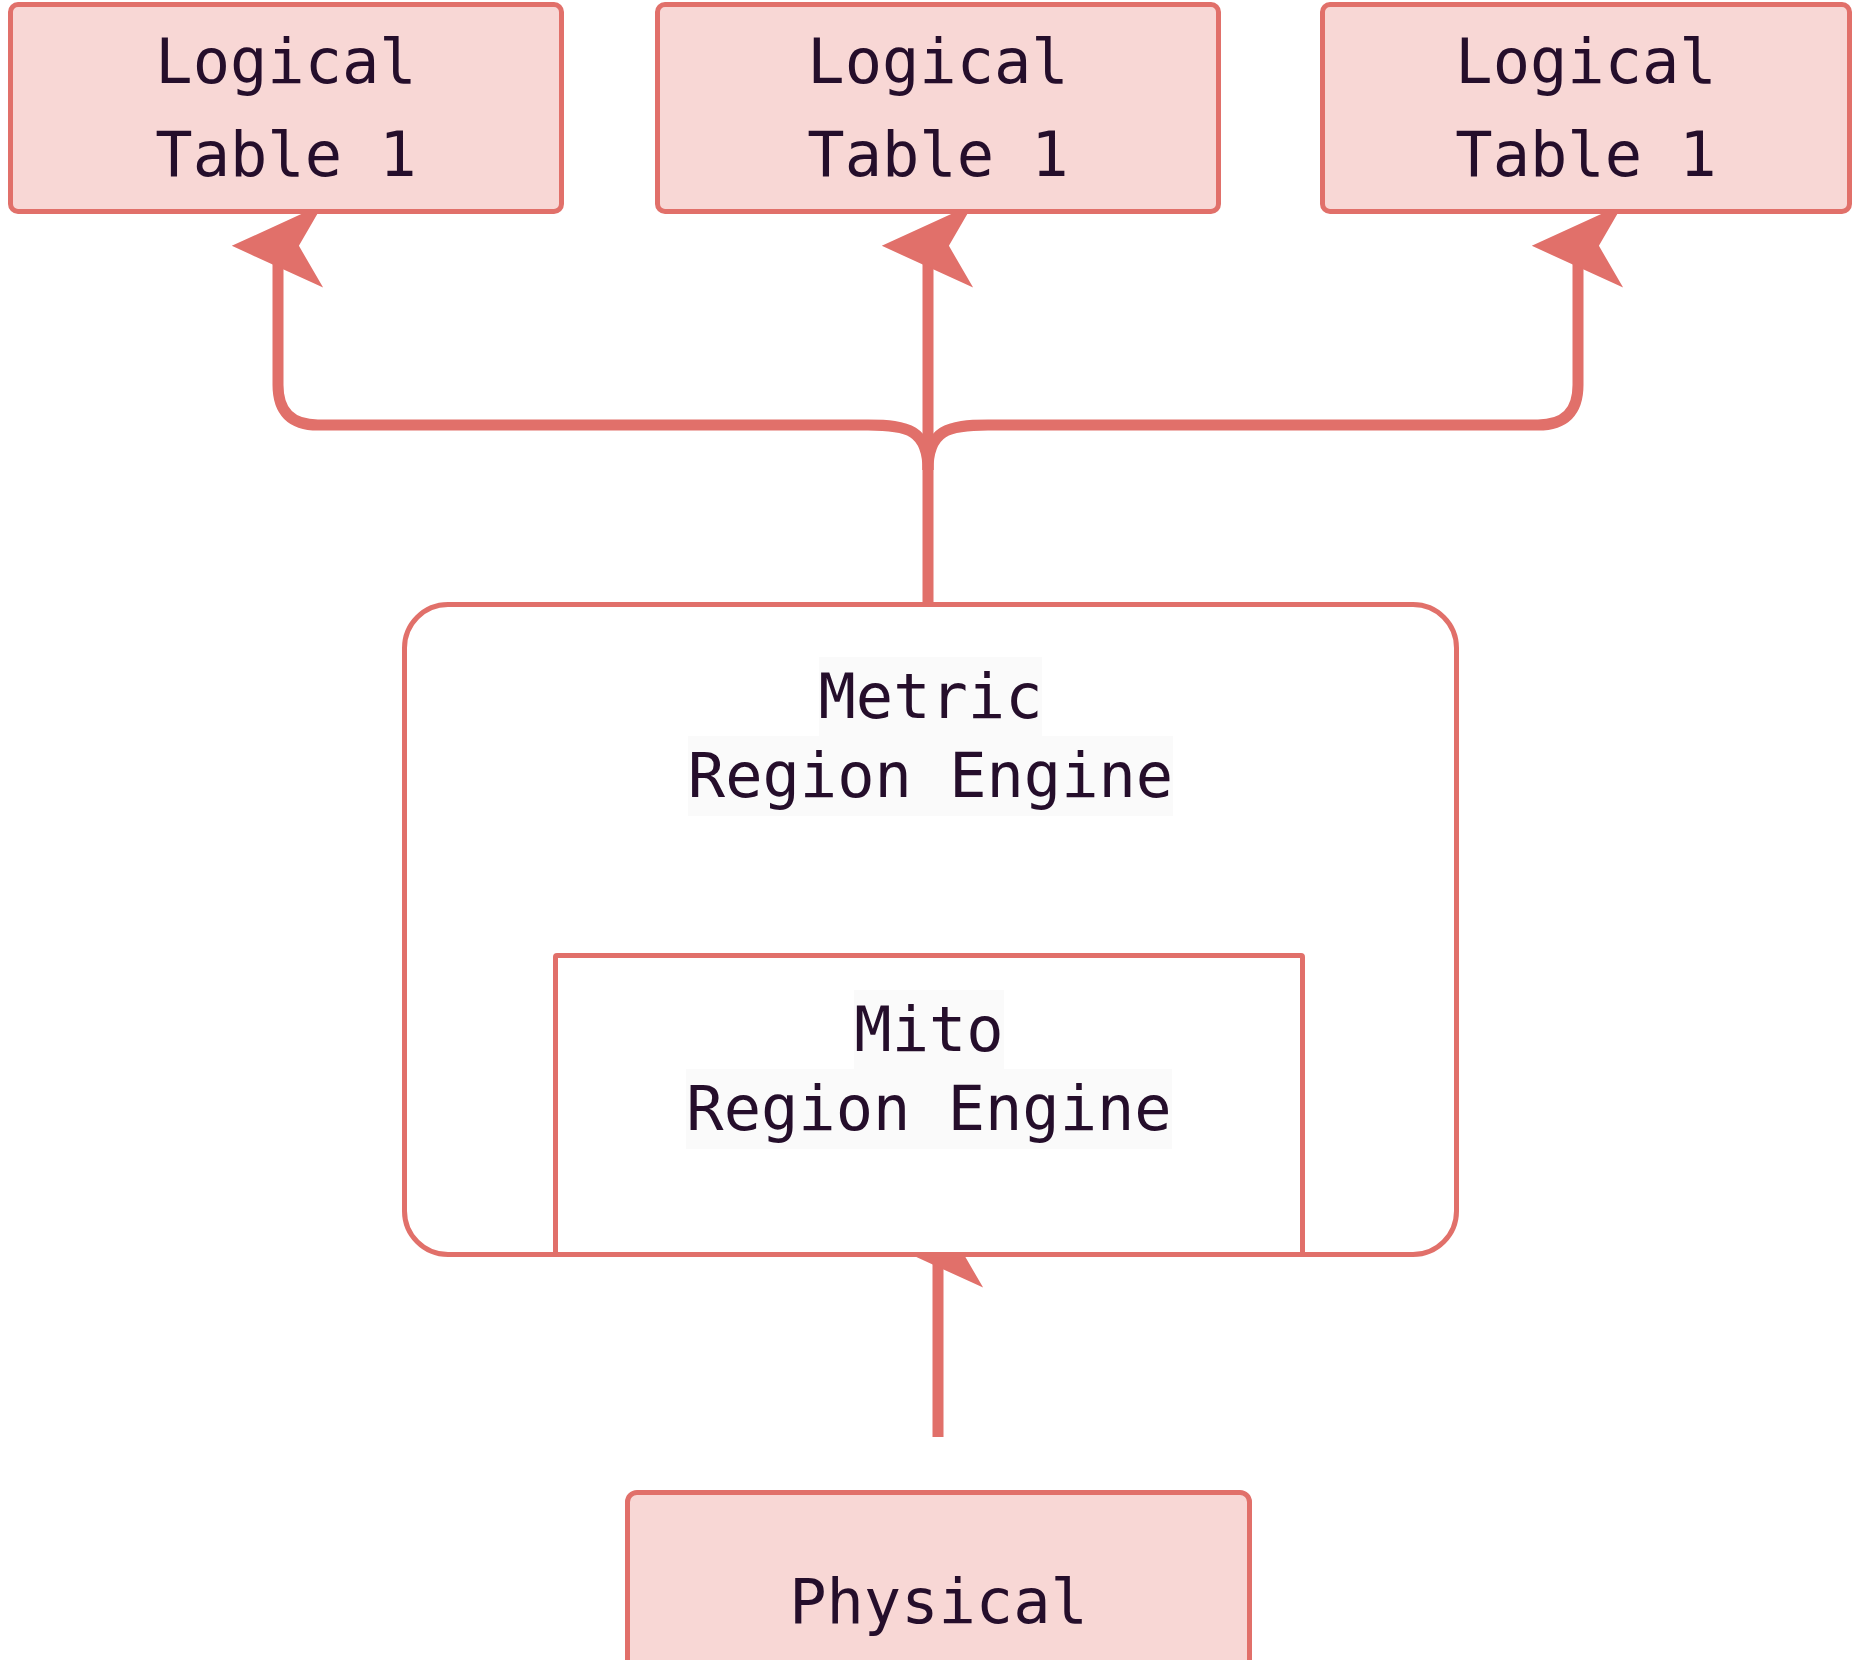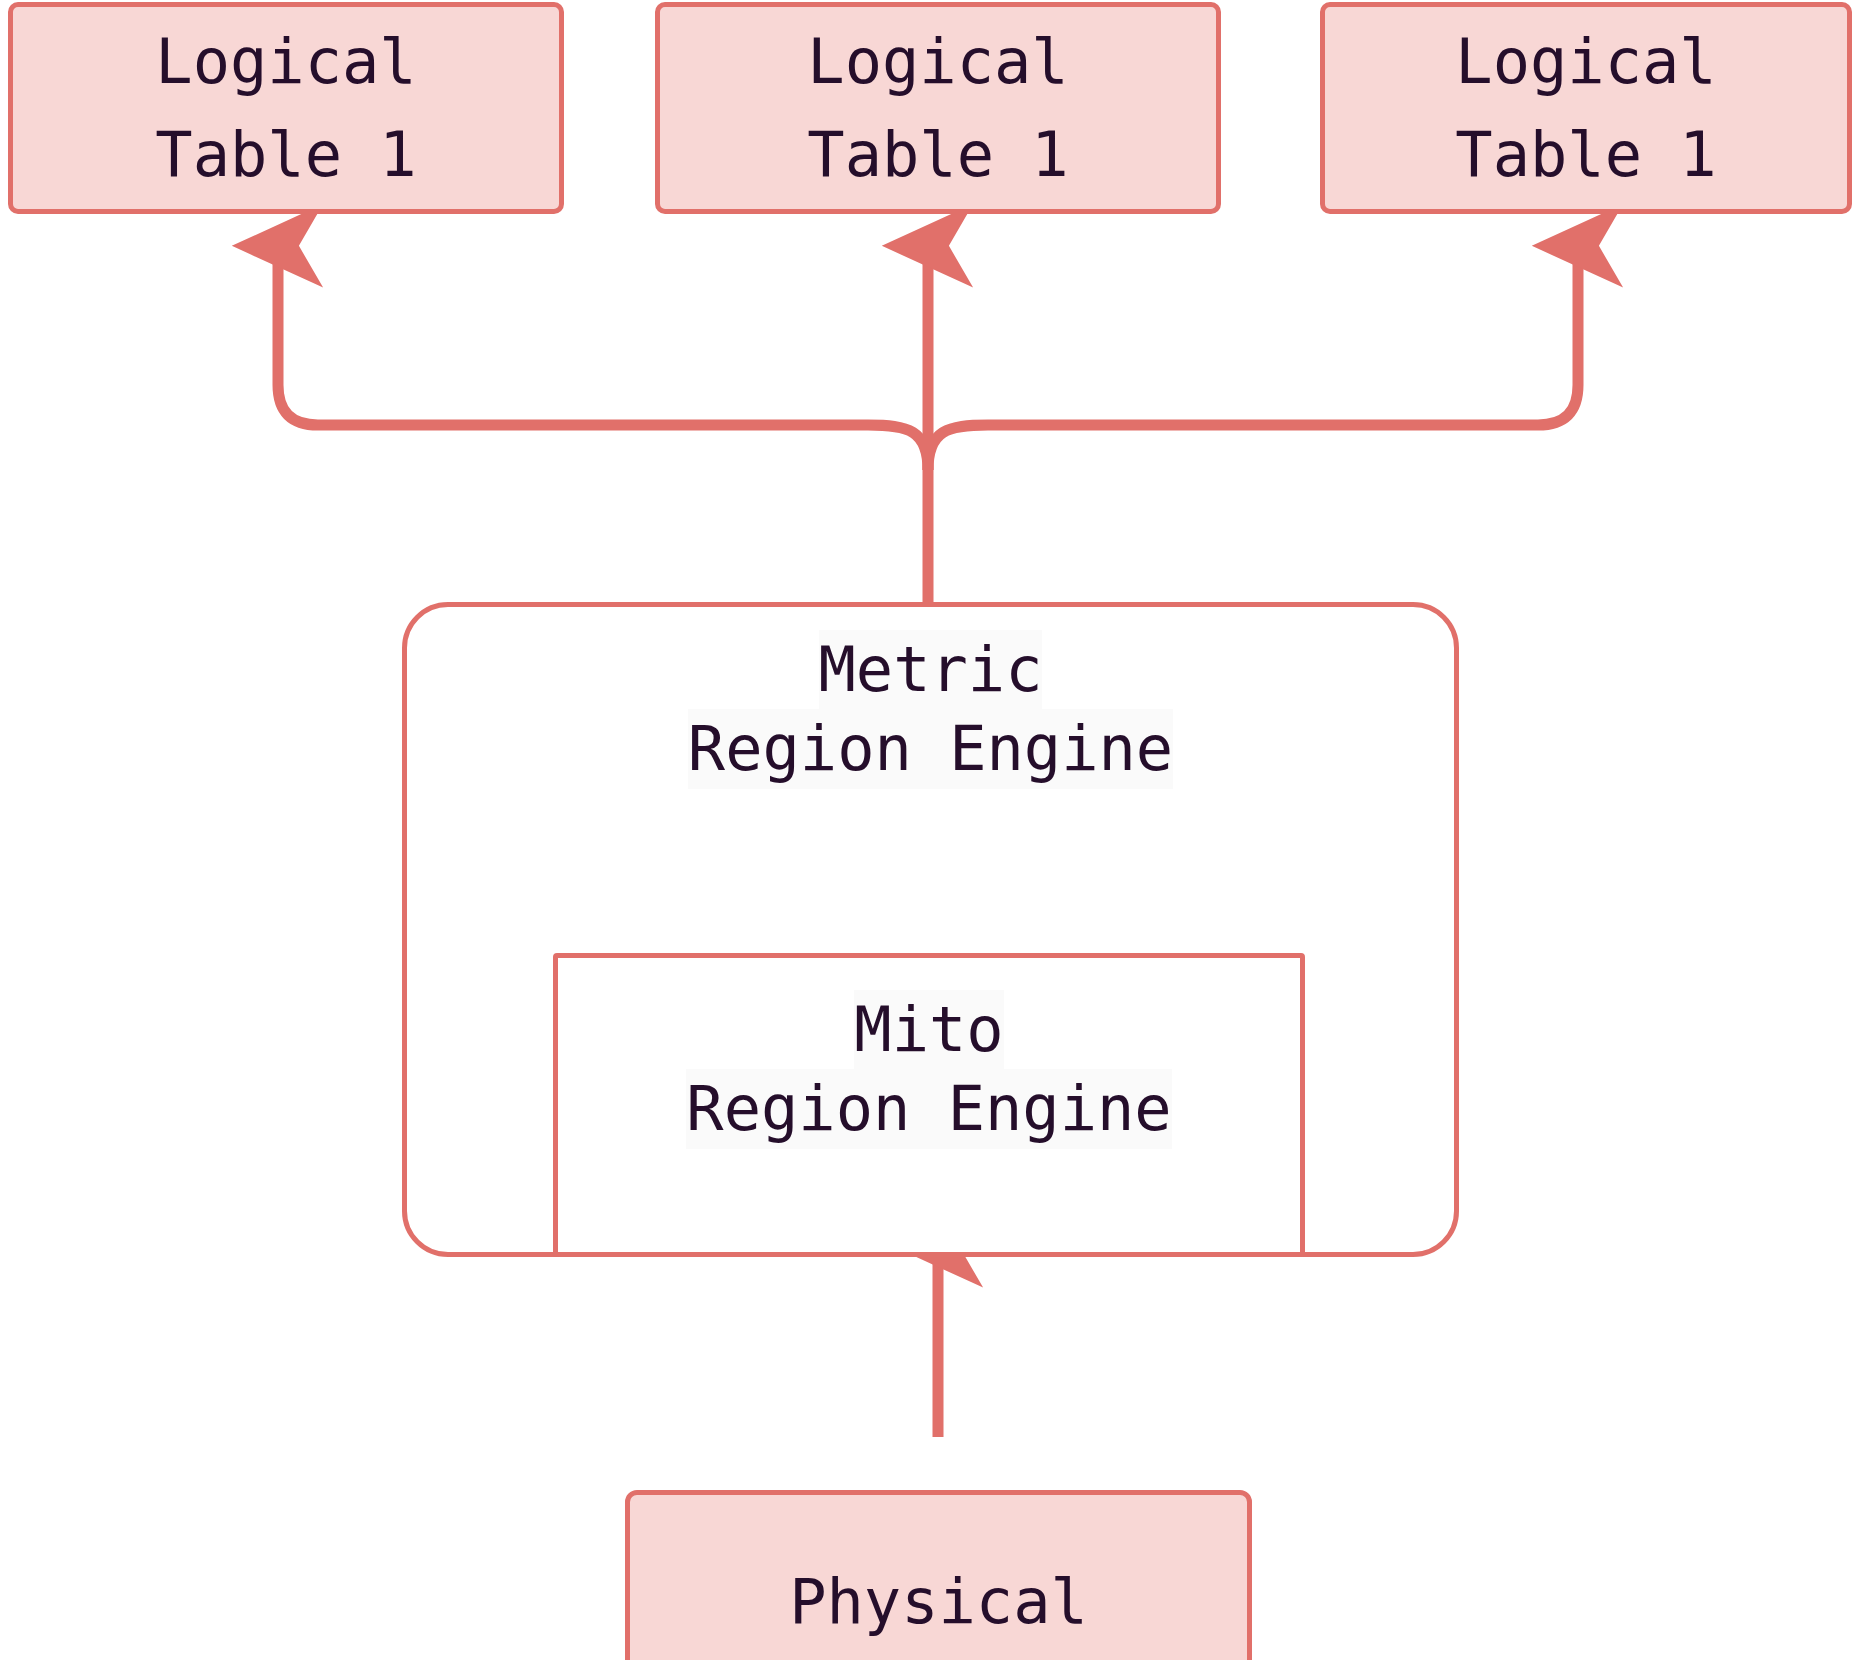--- a/index.html
+++ b/index.html
@@ -56,21 +56,21 @@
 
   
   #logical-1 { left: 8px;    top: 2px;    width: 556px; height: 212px; border-radius: 10px; }
   #logical-2 { left: 655px;  top: 2px;    width: 566px; height: 212px; border-radius: 10px; }
   #logical-3 { left: 1320px; top: 2px;    width: 532px; height: 212px; border-radius: 10px; }
 
   #metric-engine {
     left: 402px; top: 602px; width: 1057px; height: 655px;
     border-radius: 46px;
     justify-content: flex-start;
-    padding-top: 23px;
+    padding-top: 50px;
   }
   #metric-engine .label-wrap {
     background: #fafafa;
   }
 
   #mito-engine {
     left: 553px; top: 953px; width: 752px; height: 304px;
     border-radius: 4px;
     justify-content: flex-start;
     padding-top: 32px;

